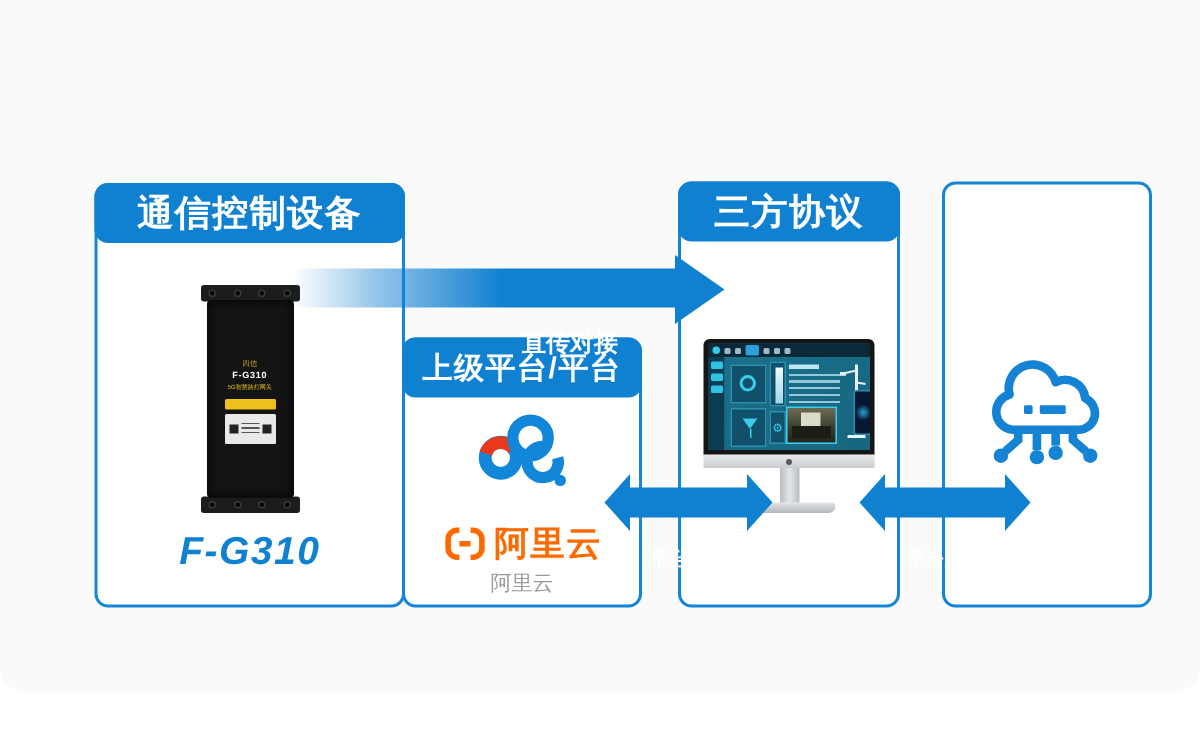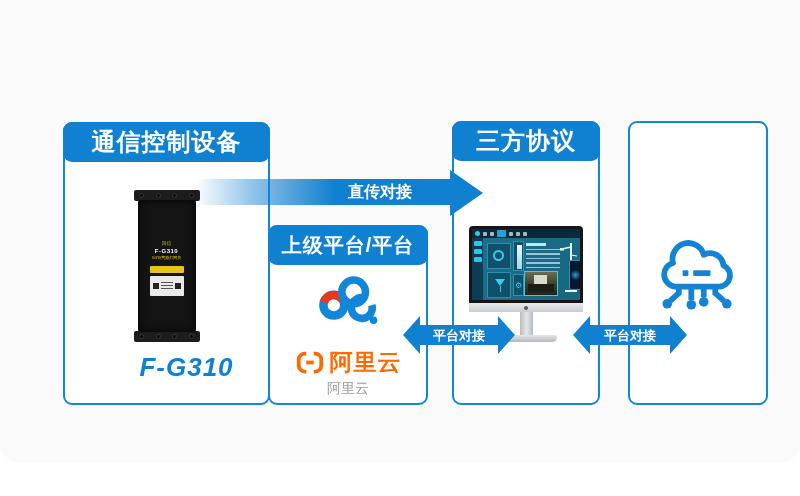--- a/index.html
+++ b/index.html
@@ -11,21 +11,21 @@
   }
   .bg-card {
     position:absolute; left:0; top:0; width:800px; height:462px;
     background:#fafafa; border-radius:0 0 18px 18px;
   }
   
   .panel {
     position:absolute; background:#fff;
     border:2px solid #1486d8; border-radius:9px;
   }
-  .p1 { left:63px;  top:122px; width:207px; height:283px;padding-left:20px; }
+  .p1 { left:63px;  top:122px; width:207px; height:283px; }
   .p2 { left:268px; top:225px; width:160px; height:180px; }
   .p3 { left:452px; top:121px; width:148px; height:284px; }
   .p4 { left:628px; top:121px; width:140px; height:284px; }
   .panel-header {
     position:absolute; left:-2px; top:-2px; right:-2px; height:40px;
     background:#1080d0; border-radius:9px;
     color:#fff; font-weight:bold; font-size:24px;
     display:flex; align-items:center; justify-content:center;
     letter-spacing:1px;
   }
@@ -113,21 +113,21 @@
   .chin { width:114px; height:9px; background:linear-gradient(to bottom,#e8eaec,#c9cccf);
     display:flex; align-items:center; justify-content:center; }
   .apple-dot { width:4px; height:4px; border-radius:50%; background:#5a5a5a; }
   .neck { width:13px; height:24px; margin:0 auto; background:linear-gradient(to right,#b9bcbf,#e4e6e8,#b9bcbf); }
   .mbase { width:62px; height:7px; margin:-1px auto 0; background:linear-gradient(to bottom,#e4e6e8,#b4b7ba);
     border-radius:3px 3px 6px 6px; }
   
   .cloud-wrap { position:absolute; left:50%; transform:translateX(-50%); top:104px; }
   
   .arrow { position:absolute; }
-  .arrow .label { position:absolute; color:#fff; font-weight:bold; text-align:center; white-space:nowrap; }
+  .arrow .label { position:absolute; color:#fff; font-weight:bold; text-align:center; white-space:nowrap;margin-top:37px; }
   .a-big { left:195px; top:170px; width:288px; height:46px; }
   .a-big .body { position:absolute; left:0; top:9px; width:255px; height:26px;
     background:linear-gradient(90deg, rgba(16,128,208,0) 0%, rgba(16,128,208,.45) 22%, #1080d0 55%); }
   .a-big .head { position:absolute; right:0; top:0; width:0; height:0;
     border-top:23px solid transparent; border-bottom:23px solid transparent; border-left:33px solid #1080d0; }
   .a-big .label { left:120px; width:130px; top:12px; font-size:16px; }
   .a-in { left:197px; top:316px; width:96px; height:38px; }
   .a-in .body { position:absolute; left:0; top:9px; width:71px; height:20px;
     background:linear-gradient(90deg, rgba(16,128,208,.05) 0%, rgba(16,128,208,.6) 35%, #1080d0 70%); }
   .a-in .head { position:absolute; right:0; top:0; width:0; height:0;

